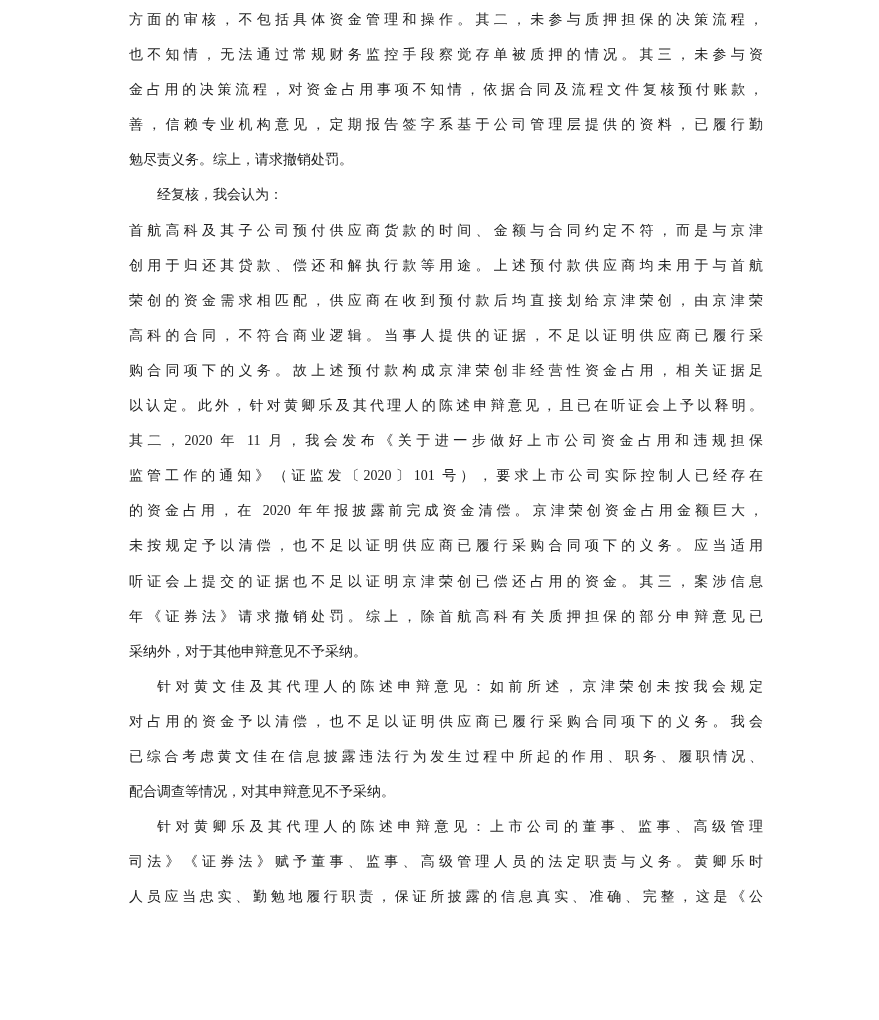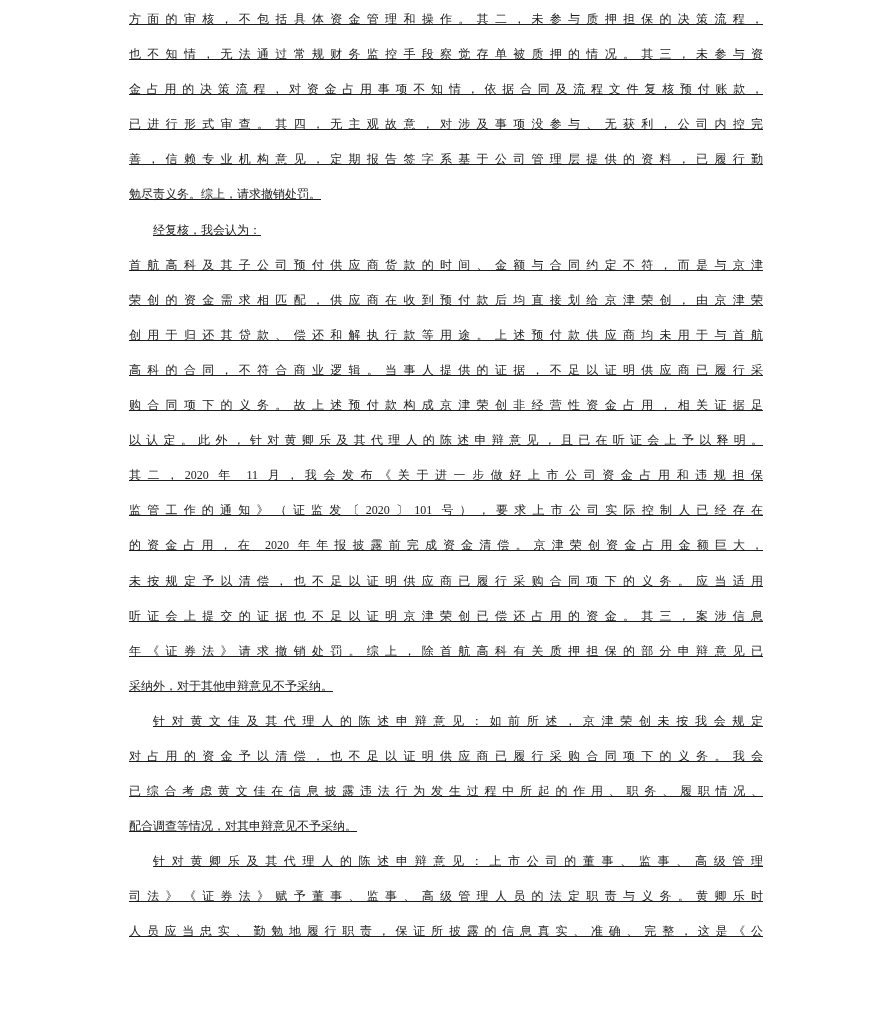--- a/index.html
+++ b/index.html
@@ -20,58 +20,56 @@
     position: absolute;
     left: 129px;
     top: 2px;
     width: 634px;
   }
   .paragraph {
     margin: 0;
     padding: 0;
   }
   .line {
-    font-size: 12px;
+    font-size: 14px;
     height: 35.1px;
     line-height: 35.1px;
     text-align: justify;
     text-align-last: justify;
     overflow: hidden;
-    text-decoration: underline;
   }
   .line.end {
     text-align-last: left;
   }
   .line.indent {
     text-indent: 2em;
   }
 </style>
 </head>
 <body>
 
 <div class="page">
   <div class="textblock">
 
     <div class="paragraph">
       <div class="line">方面的审核，不包括具体资金管理和操作。其二，未参与质押担保的决策流程，</div>
       <div class="line">也不知情，无法通过常规财务监控手段察觉存单被质押的情况。其三，未参与资</div>
       <div class="line">金占用的决策流程，对资金占用事项不知情，依据合同及流程文件复核预付账款，</div>
-      <div class="line">已进行形式审查。其四，无主观故意，对涉及事项没参与、无获利，公司内控完</div>
       <div class="line">善，信赖专业机构意见，定期报告签字系基于公司管理层提供的资料，已履行勤</div>
       <div class="line end">勉尽责义务。综上，请求撤销处罚。</div>
     </div>
 
     <div class="paragraph">
       <div class="line indent end">经复核，我会认为：</div>
     </div>
 
     <div class="paragraph">
       <div class="line">首航高科及其子公司预付供应商货款的时间、金额与合同约定不符，而是与京津</div>
+      <div class="line">创用于归还其贷款、偿还和解执行款等用途。上述预付款供应商均未用于与首航</div>
       <div class="line">荣创的资金需求相匹配，供应商在收到预付款后均直接划给京津荣创，由京津荣</div>
-      <div class="line">创用于归还其贷款、偿还和解执行款等用途。上述预付款供应商均未用于与首航</div>
       <div class="line">高科的合同，不符合商业逻辑。当事人提供的证据，不足以证明供应商已履行采</div>
       <div class="line">购合同项下的义务。故上述预付款构成京津荣创非经营性资金占用，相关证据足</div>
       <div class="line">以认定。此外，针对黄卿乐及其代理人的陈述申辩意见，且已在听证会上予以释明。</div>
       <div class="line">其二，2020 年 11 月，我会发布《关于进一步做好上市公司资金占用和违规担保</div>
       <div class="line">监管工作的通知》（证监发〔2020〕101 号），要求上市公司实际控制人已经存在</div>
       <div class="line">的资金占用，在 2020 年年报披露前完成资金清偿。京津荣创资金占用金额巨大，</div>
       <div class="line">未按规定予以清偿，也不足以证明供应商已履行采购合同项下的义务。应当适用</div>
       <div class="line">听证会上提交的证据也不足以证明京津荣创已偿还占用的资金。其三，案涉信息</div>
       <div class="line">年《证券法》请求撤销处罚。综上，除首航高科有关质押担保的部分申辩意见已</div>
       <div class="line end">采纳外，对于其他申辩意见不予采纳。</div>

